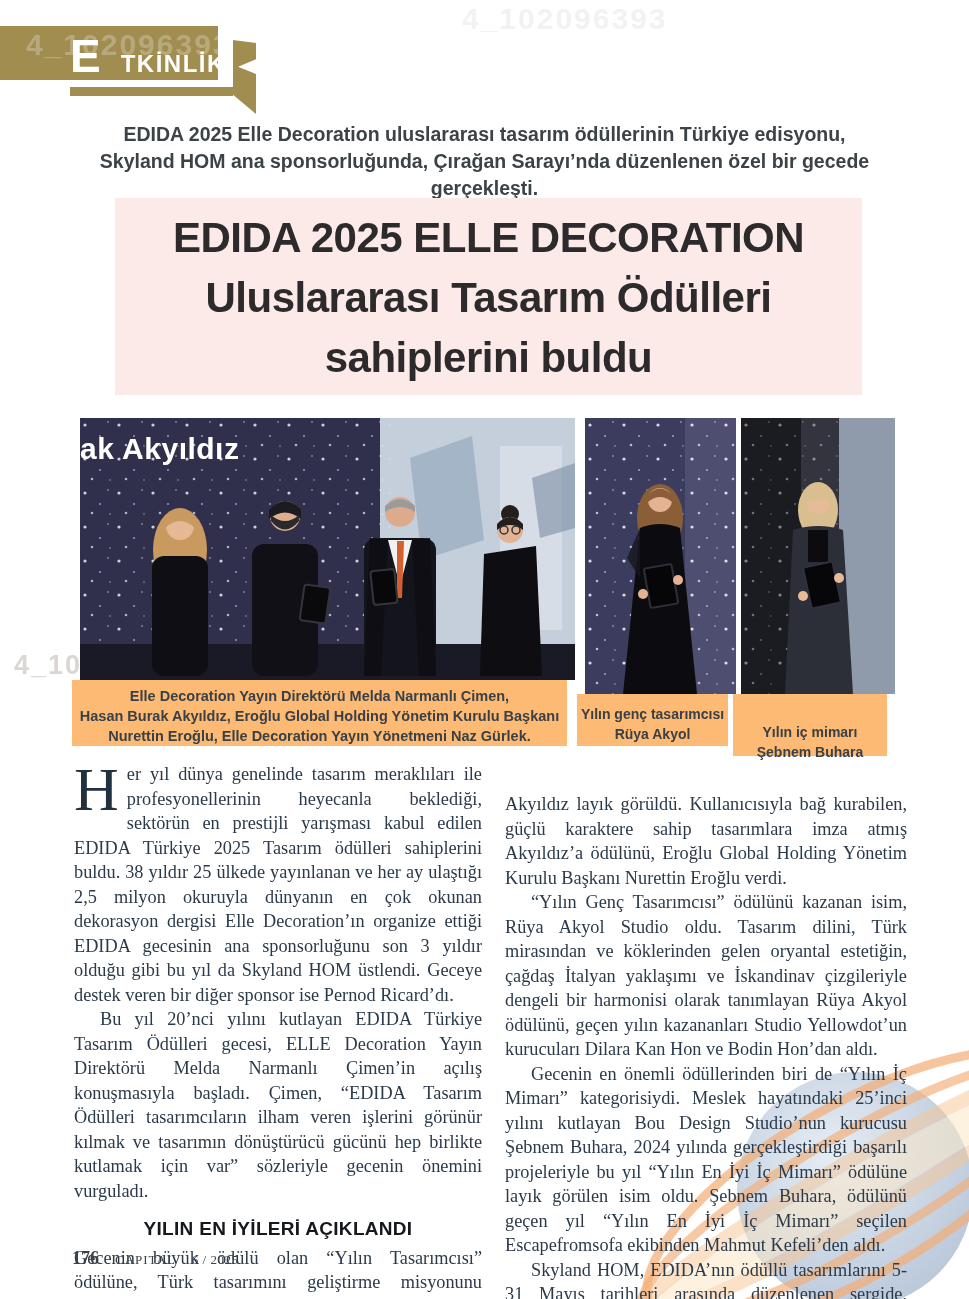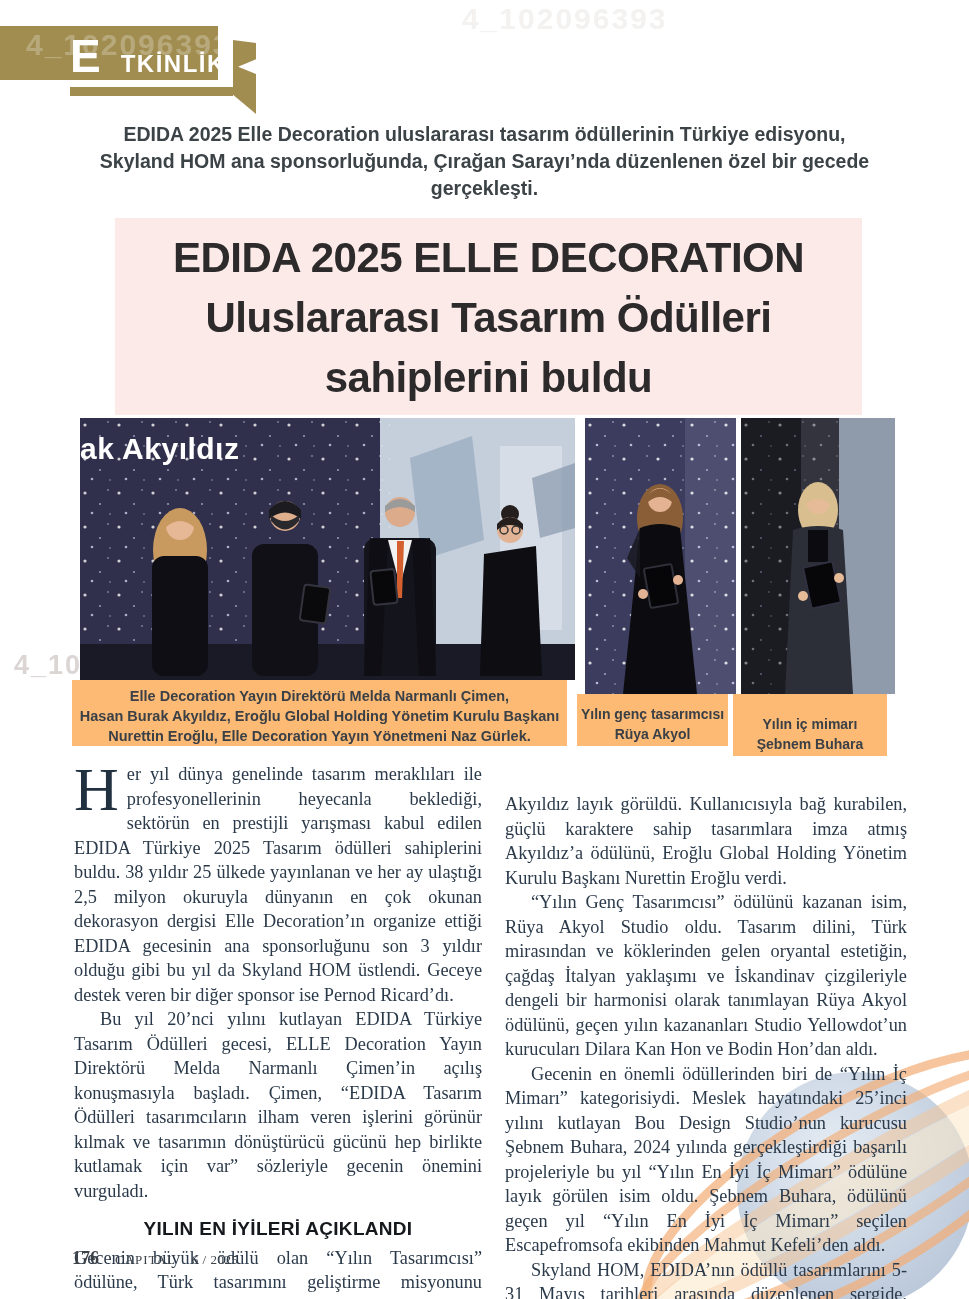--- a/index.html
+++ b/index.html
@@ -16,36 +16,36 @@
   .banner-label .rest{font-size:24px;letter-spacing:1.5px;margin-left:20px;}
   
   .wm{position:absolute;font-weight:bold;letter-spacing:2px;white-space:nowrap;}
   .wm-top{left:462px;top:2px;font-size:30px;color:#f3f2f1;z-index:1;}
   .wm-banner{left:26px;top:28px;font-size:30px;color:rgba(255,255,255,0.25);z-index:4;}
   .wm-mid{left:14px;top:650px;font-size:27px;color:rgba(213,206,203,0.85);z-index:2;}
   
   .standfirst{position:absolute;left:60px;top:121px;width:849px;text-align:center;
         font-size:19.5px;line-height:27px;font-weight:bold;color:#3c4347;white-space:pre-line;z-index:3;}
   .headline-block{position:absolute;left:115px;top:198px;width:747px;height:197px;
-        background:#fceae8;z-index:3;margin-top:20px;}
+        background:#fceae8;z-index:3;}
   .headline{margin:0;padding-top:10px;text-align:center;font-size:42px;line-height:60px;
         font-weight:bold;letter-spacing:-0.5px;color:#2d2a2b;white-space:pre-line;}
   
   .photo{position:absolute;overflow:hidden;z-index:3;padding-left:8px;}
   .photo svg{display:block;}
   .photo-main{left:72px;top:418px;width:495px;height:262px;}
   .photo-overlay-text{position:absolute;left:8px;top:14px;color:#ffffff;font-weight:bold;
         font-size:30px;letter-spacing:0.5px;}
   .photo-small-1{left:577px;top:418px;width:151px;height:276px;}
   .photo-small-2{left:733px;top:418px;width:154px;height:276px;}
   .caption{position:absolute;background:#fdba74;color:#3b4046;font-weight:bold;
         text-align:center;white-space:pre-line;z-index:3;}
   .caption-main{left:72px;top:680px;width:495px;height:66px;font-size:14.5px;line-height:20px;padding-top:6px;box-sizing:border-box;}
   .caption-s1{left:577px;top:694px;width:151px;height:52px;font-size:14px;line-height:20px;padding-top:10px;box-sizing:border-box;}
-  .caption-s2{left:733px;top:694px;width:154px;height:62px;font-size:14px;line-height:20px;padding-top:20px;box-sizing:border-box;}
+  .caption-s2{left:733px;top:694px;width:154px;height:62px;font-size:14px;line-height:20px;padding-top:28px;box-sizing:border-box;}
   
   .col{position:absolute;top:762px;width:408px;font-family:"Liberation Serif",serif;
         font-size:18.3px;line-height:24.5px;color:#2b3a4a;text-align:justify;z-index:3;}
   .col-1{left:74px;}
   .col-2{left:505px;top:760px;width:402px;margin-top:32px;}
   .col p{margin:0;}
   .col p.indent{text-indent:26px;}
   .dropcap{float:left;font-size:62px;line-height:46px;padding:4px 8px 0 0;font-weight:normal;
         color:#223140;}
   .section-header{margin:14px 0 4px 0 !important;font-family:"Liberation Sans",sans-serif;

